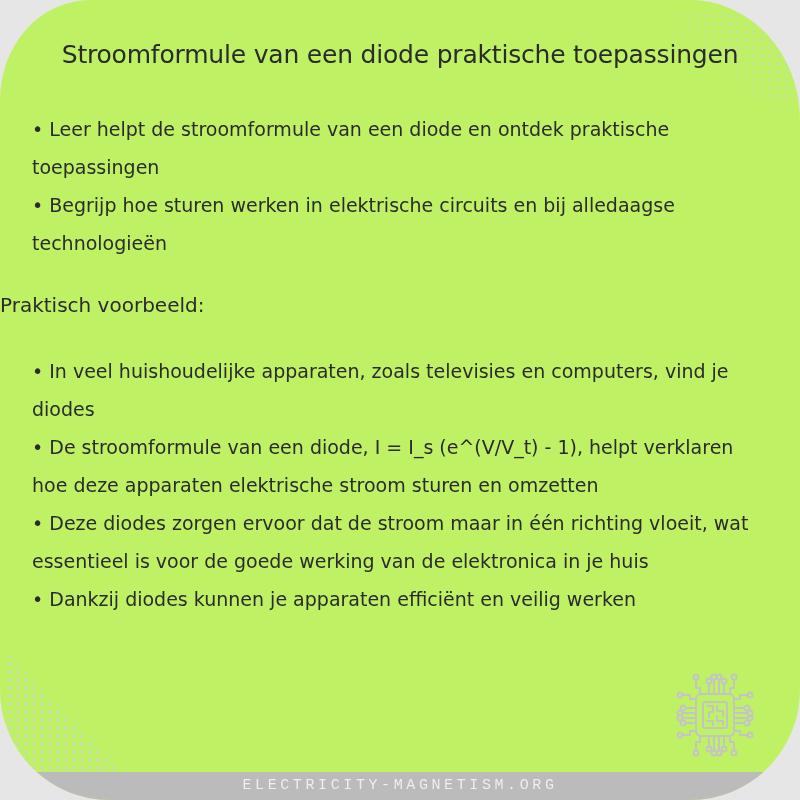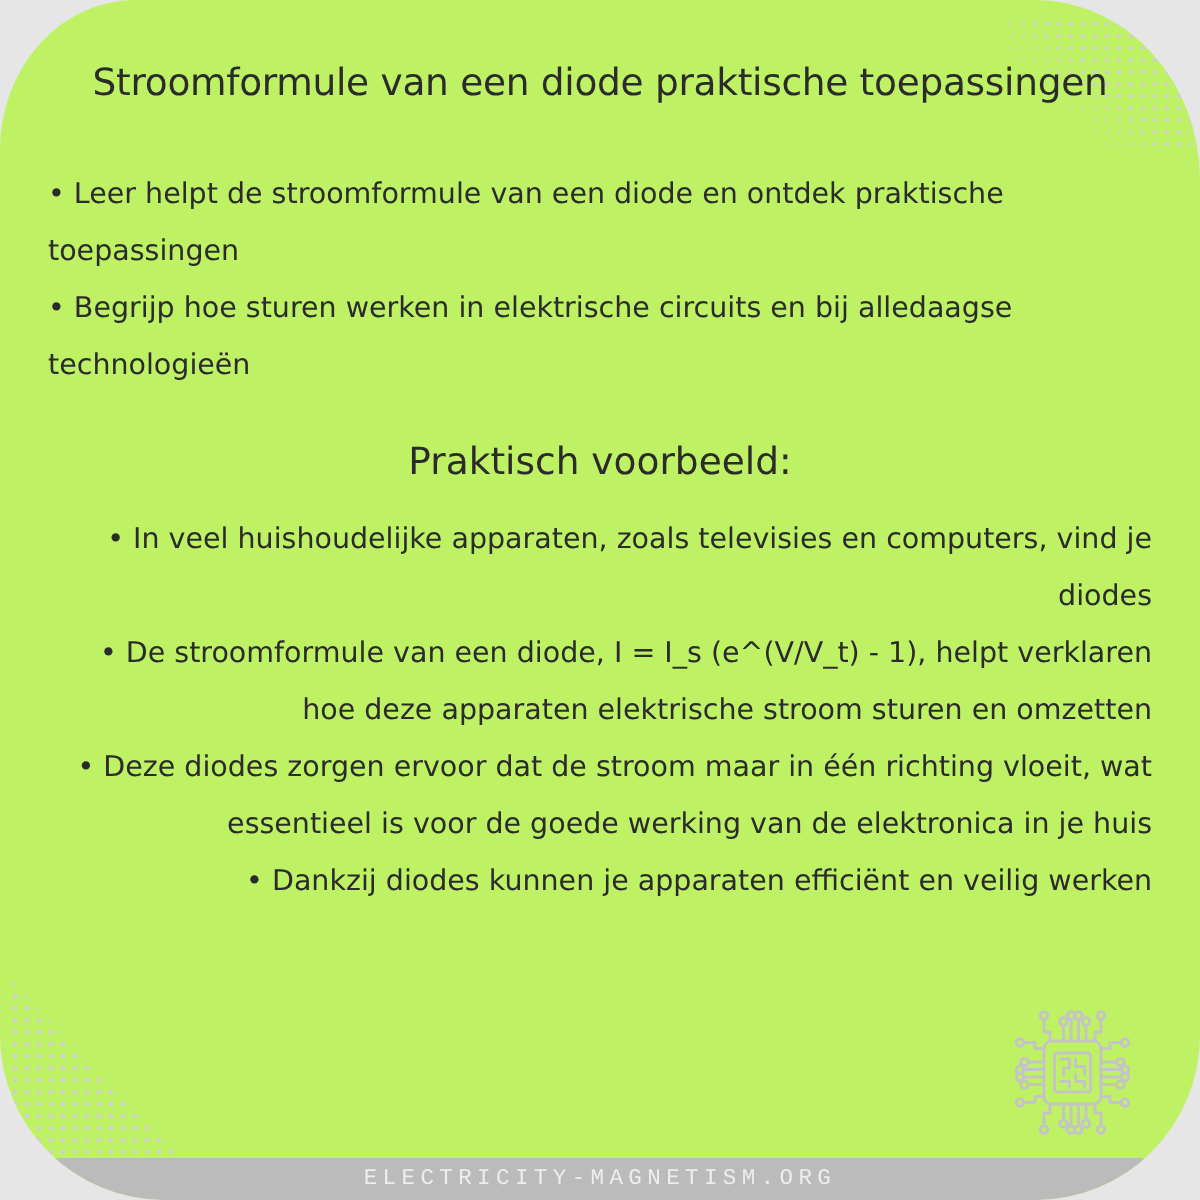--- a/index.html
+++ b/index.html
@@ -61,33 +61,32 @@
       left: 32px;
       right: 32px;
       font-size: 19px;
       line-height: 38px;
       color: #2b2b2b;
     }
     .block-intro {
       top: 110px;
     }
     .block-example {
-      top: 340px;
-      text-align: right;
+      top: 352px;
     }
     .bullet-line {
       display: block;
     }
     .subheading {
       position: absolute;
       left: 0;
       right: 0;
       top: 293px;
-      text-align: center;
-      font-size: 25px;
+      text-align: left;
+      font-size: 20px;
       color: #2b2b2b;
     }
     .chip {
       position: absolute;
       left: 676px;
       top: 672px;
       width: 78px;
       height: 86px;
     }
     .footer {

